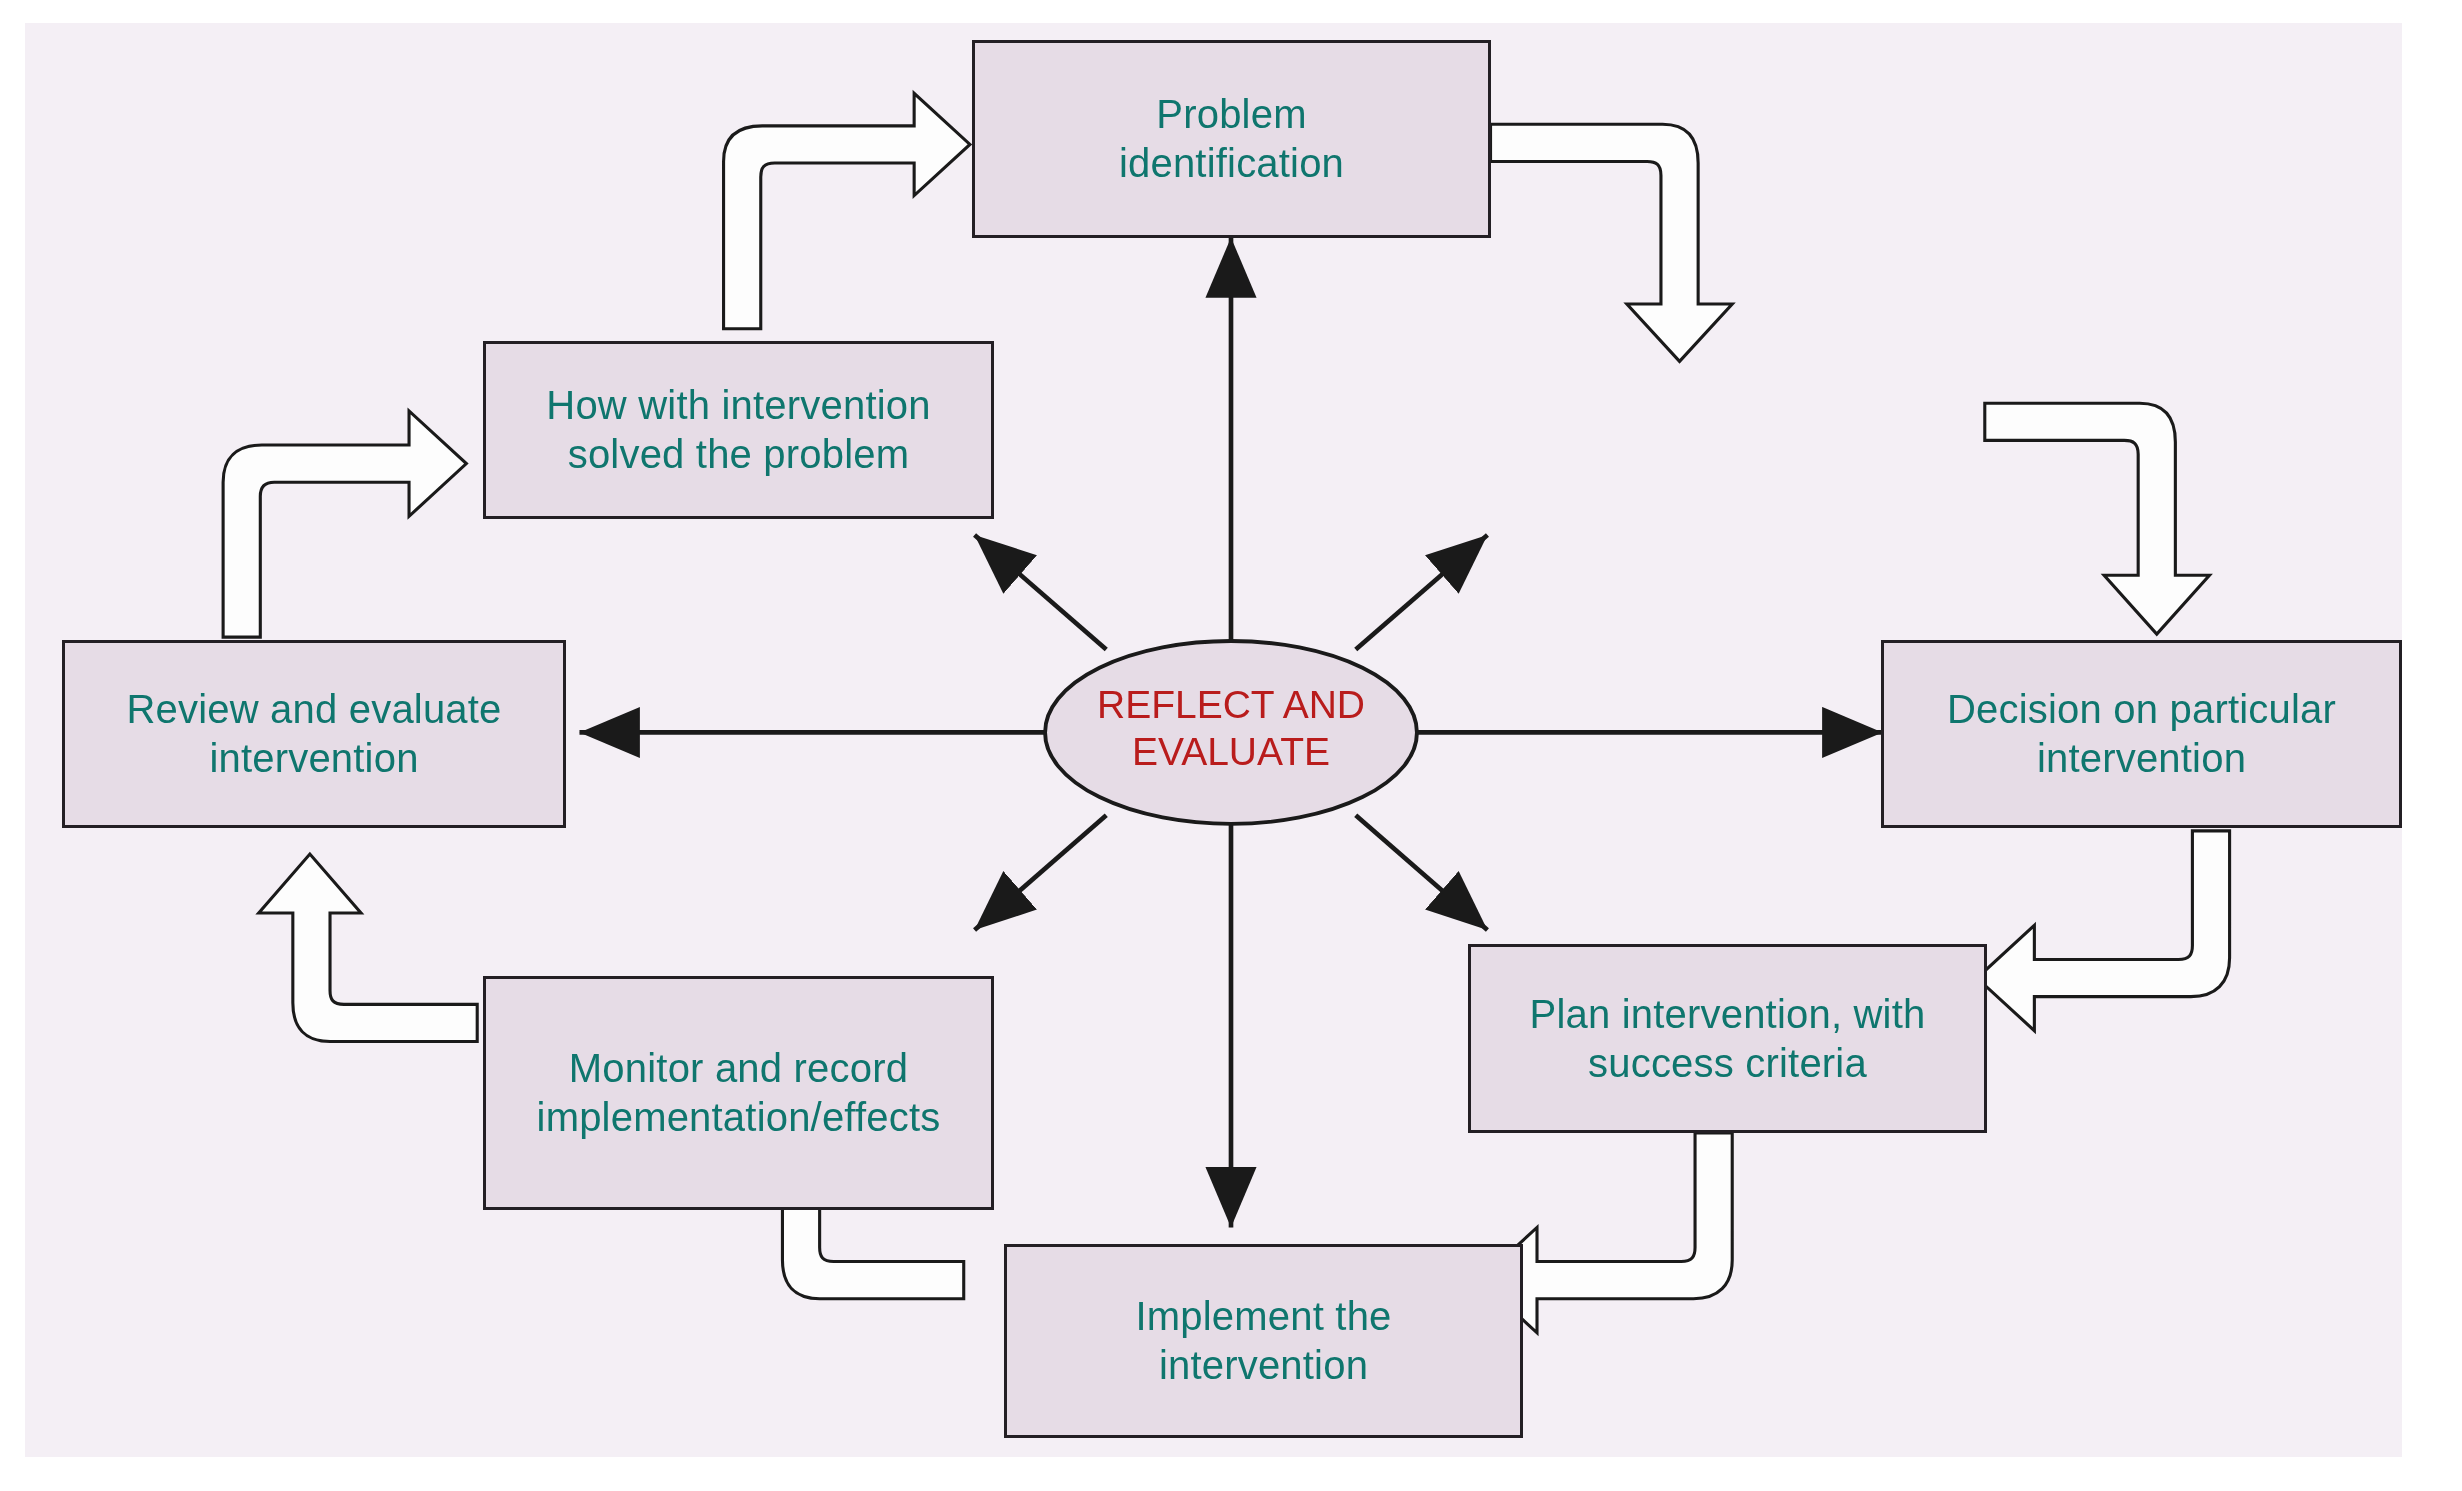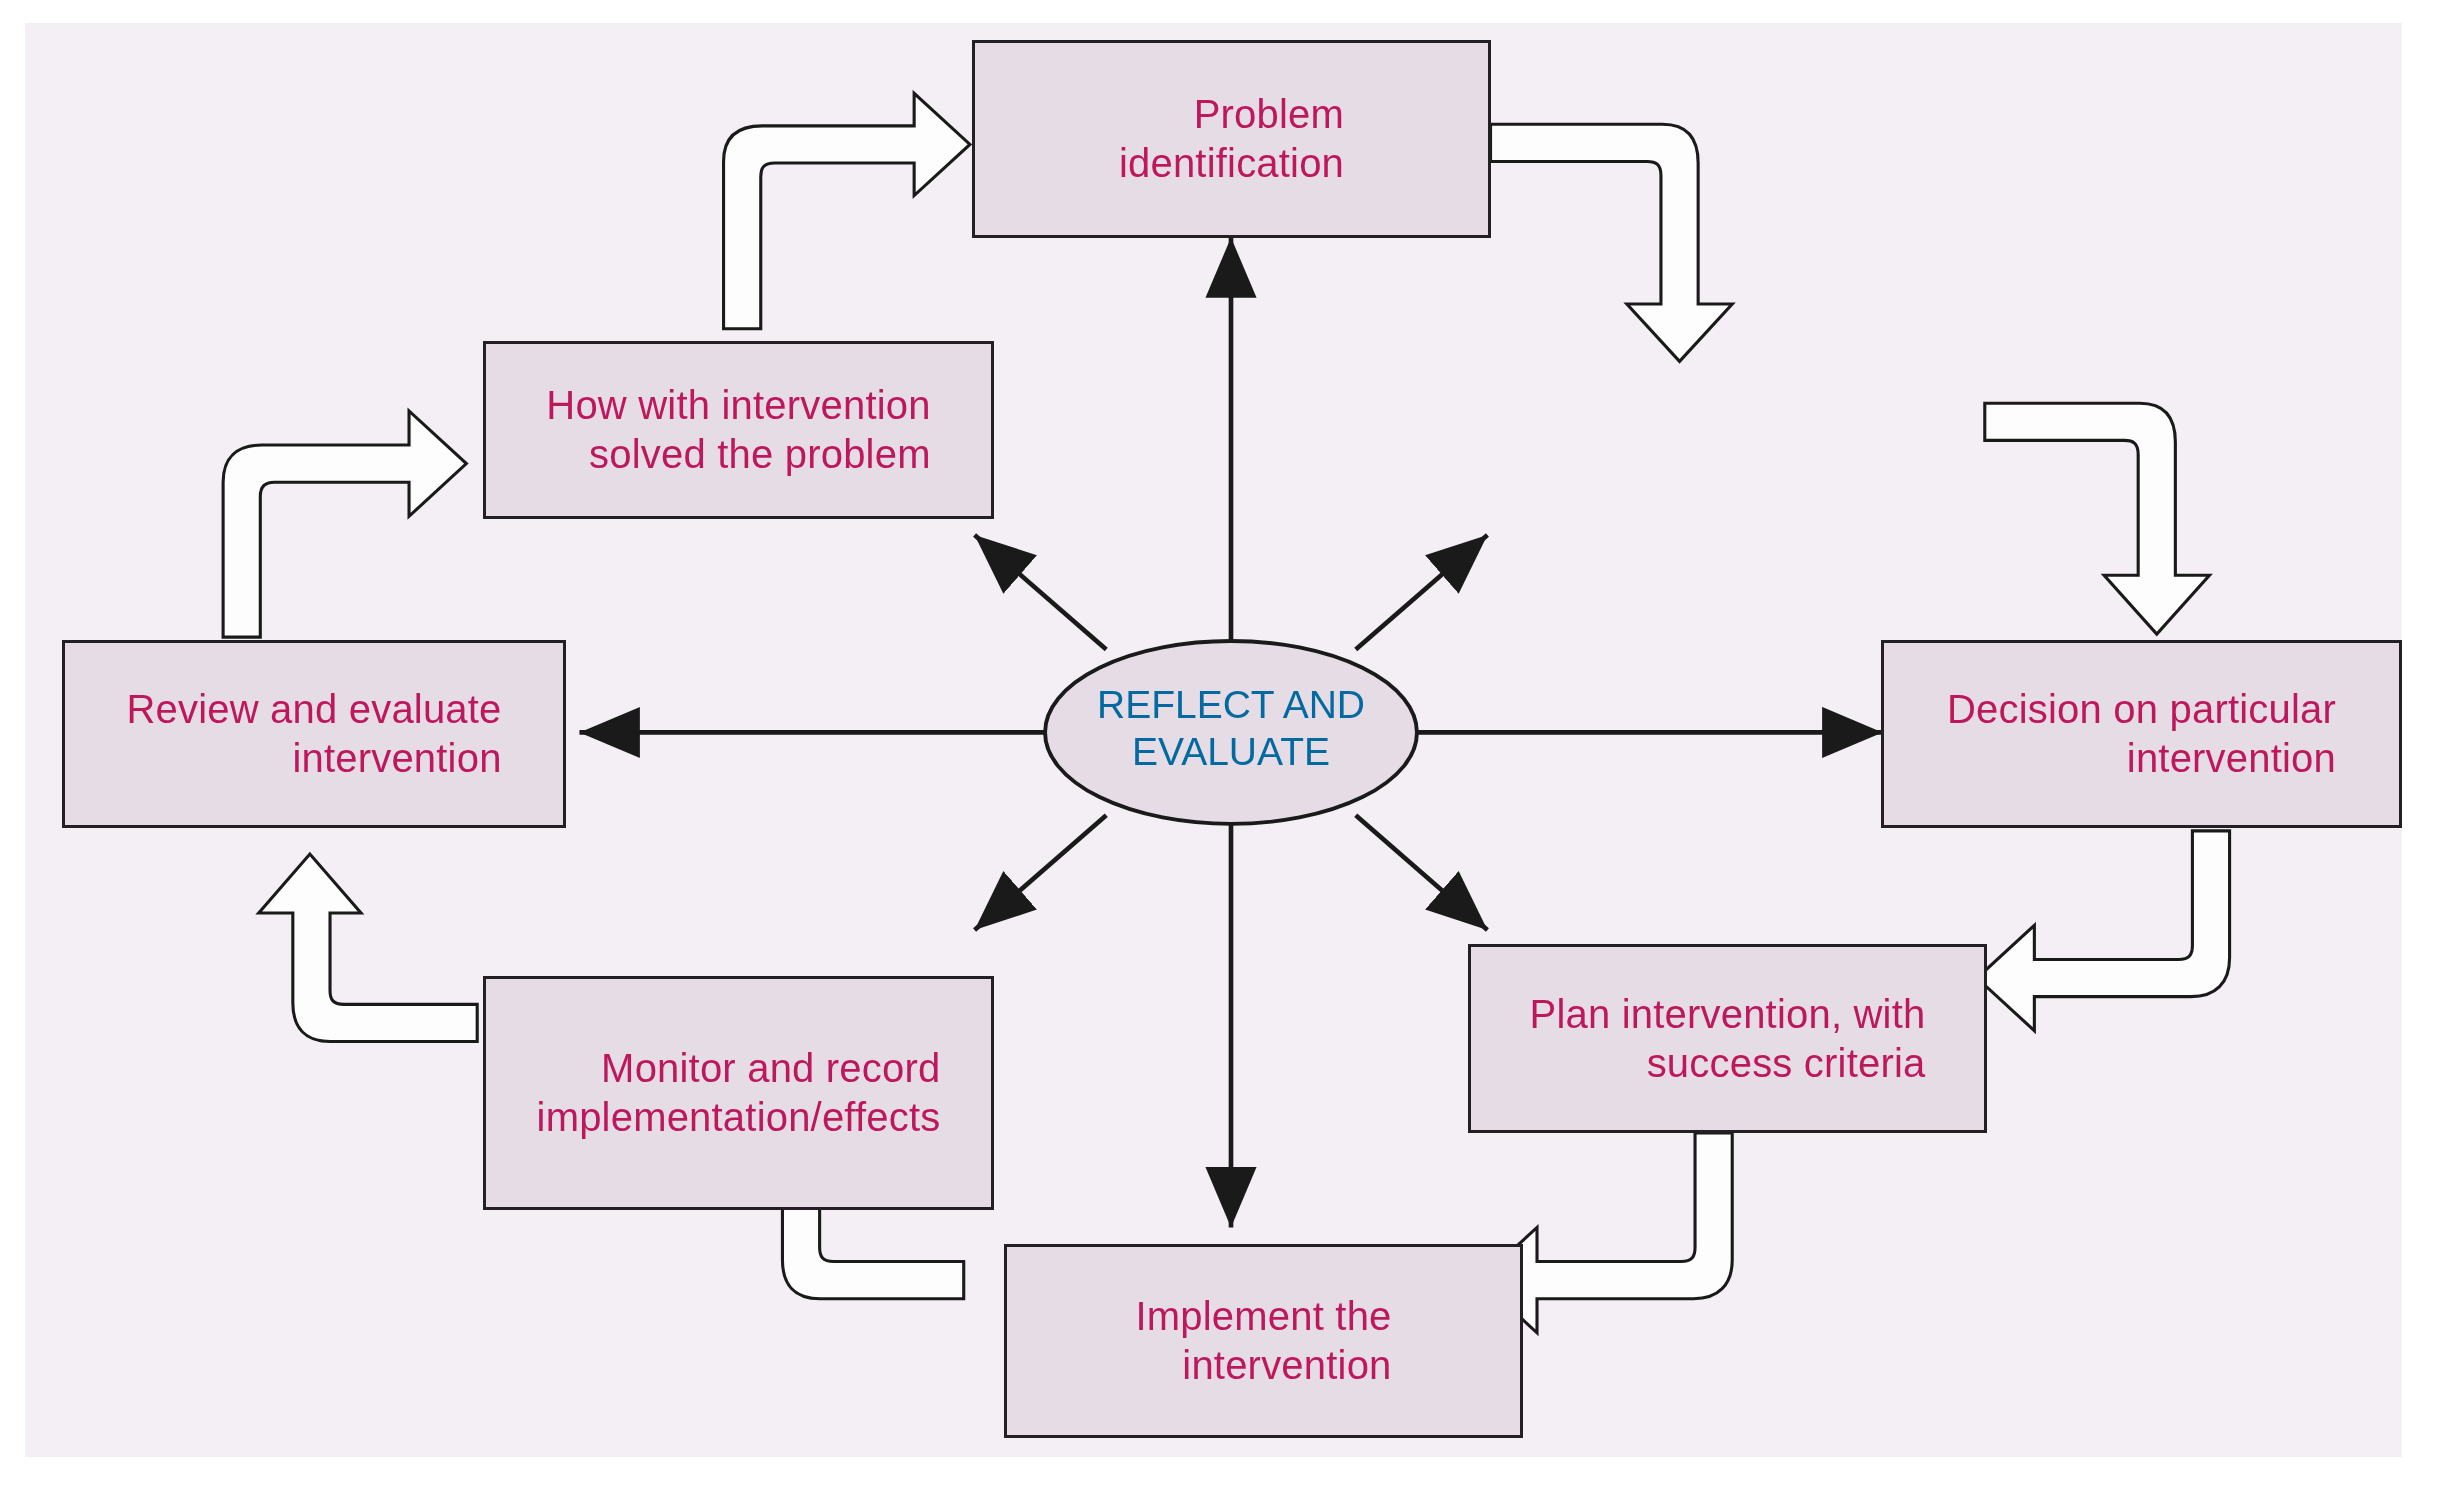--- a/index.html
+++ b/index.html
@@ -9,33 +9,33 @@
   #panel{position:absolute;left:25px;top:23px;width:2377px;height:1434px;background:#f4eff5;}
   #svgroot{position:absolute;left:0;top:0;width:2462px;height:1492px;}
   .node-box{
     position:absolute;
     background:#e6dce6;
     border:3.1px solid #231f24;
     box-sizing:border-box;
     display:flex;
     align-items:center;
     justify-content:center;
-    text-align:right;
-    color:#be185d;
+    text-align:center;
+    color:#0f766e;
     font-size:40px;
     line-height:1.22;
     letter-spacing:0.2px;
     font-family:"Liberation Sans",sans-serif;
   }
   .node-box .lbl{display:block;padding:0 11px;white-space:pre-line;}
   .hub-label{
     position:absolute;
     width:356px;
     text-align:center;
-    color:#0369a1;
+    color:#b91c1c;
     font-size:39px;
     line-height:1.2;
     white-space:pre-line;
     font-family:"Liberation Sans",sans-serif;
     pointer-events:none;
   }
 </style>
 </head>
 <body>
 

